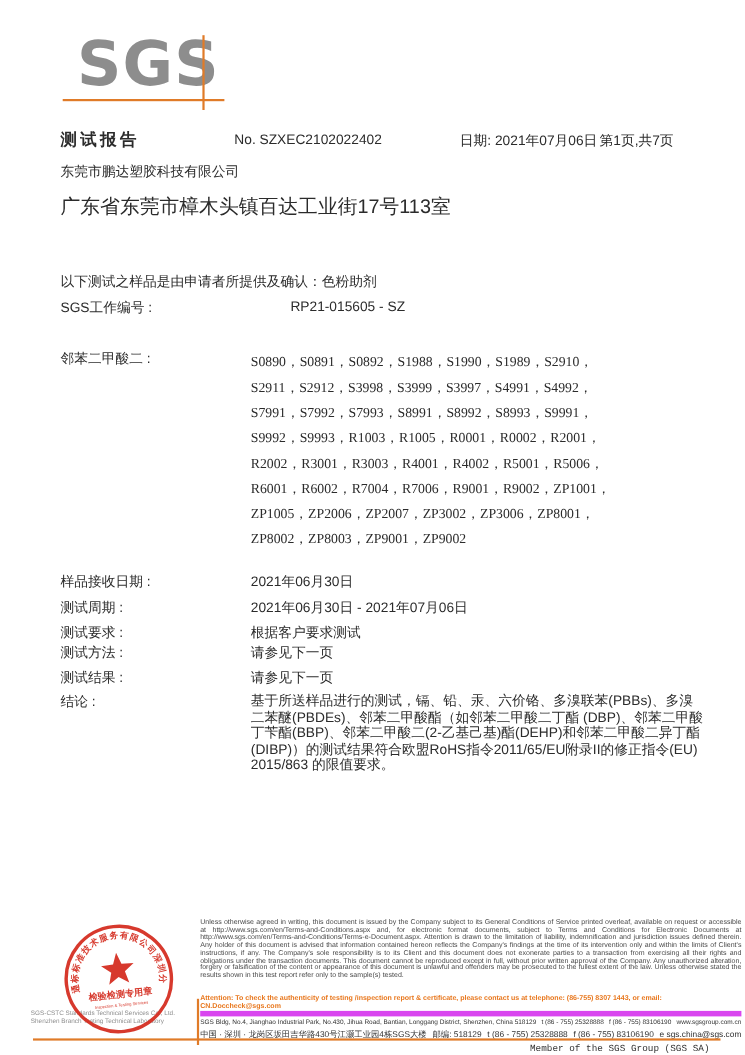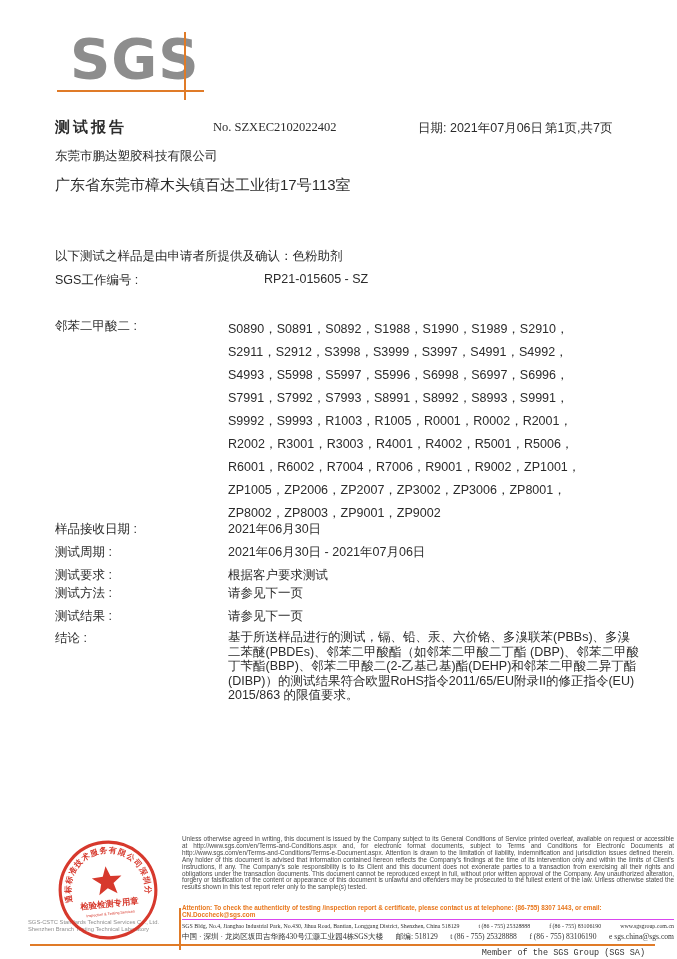--- a/index.html
+++ b/index.html
@@ -11,43 +11,43 @@
   .logo-text{
     position:absolute;left:70px;top:26px;
     font-size:56px;font-weight:bold;color:#8d8d8d;letter-spacing:1px;
     font-family:"DejaVu Sans","Liberation Sans",sans-serif;
   }
   .logo-hline{position:absolute;left:57px;top:90px;width:147px;height:2px;background:#e07b28;}
   .logo-vline{position:absolute;left:184px;top:32px;width:2px;height:68px;background:#e07b28;}
   
   .title-row{position:absolute;left:55px;top:118px;width:590px;height:20px;}
   .report-title{position:absolute;left:0;top:0;font-size:15px;font-weight:bold;letter-spacing:3px;}
-  .report-no{position:absolute;left:158px;top:2px;font-size:12.5px;font-family:Liberation Serif, serif;}
+  .report-no{position:absolute;left:158px;top:2px;font-size:12.5px;}
   .report-date{position:absolute;left:363px;top:2px;font-size:12.5px;}
   .report-page{position:absolute;left:490px;top:2px;font-size:12.5px;}
   .applicant{position:absolute;left:55px;top:148px;font-size:12.5px;}
-  .applicant-addr{position:absolute;left:55px;top:176px;font-size:15px;}
+  .applicant-addr{position:absolute;left:55px;top:176px;font-size:18px;}
   
   .intro{position:absolute;left:55px;top:248px;font-size:12.5px;}
   .frow{position:absolute;left:55px;width:587px;display:flex;font-size:12.5px;}
   .flabel{width:173px;flex:none;}
   .fvalue{flex:1;}
-  .ref-line{line-height:23px;}
+  .ref-line{line-height:23px;font-family:Liberation Serif, serif;}
   .conclusion-text{line-height:14.6px;text-align:left;}
   
   .disclaimer{
     position:absolute;left:182px;top:836px;width:492px;
     font-size:6.4px;line-height:6.9px;color:#4a4a4a;text-align:justify;
   }
   .attention{
     position:absolute;left:182px;top:905px;width:492px;
     font-size:6.4px;line-height:6.9px;color:#e8771d;font-weight:bold;
   }
   .addr-block{
-    position:absolute;left:182px;top:919px;width:492px;border-top:1px solid #d946ef;padding-top:2px;font-family:Liberation Serif, serif;
+    position:absolute;left:182px;top:919px;width:492px;border-top:5px solid #d946ef;padding-top:2px;
   }
   .addr-row-en{display:flex;justify-content:space-between;font-size:5.9px;color:#333;line-height:9px;white-space:nowrap;}
   .addr-row-cn{display:flex;justify-content:space-between;font-size:7.6px;color:#333;line-height:11px;white-space:nowrap;}
   .orange-vline{position:absolute;left:179px;top:908px;width:2px;height:42px;background:#e07b28;}
   .orange-hrule{position:absolute;left:30px;top:944px;width:625px;height:2px;background:#e07b28;}
   .member-line{position:absolute;right:32px;top:948px;font-size:8.5px;color:#333;font-family:Liberation Mono, monospace;}
   .branch-lines{
     position:absolute;left:28px;top:919px;width:168px;
     font-size:5.8px;line-height:7px;color:#8f8f8f;z-index:1;
   }
@@ -83,21 +83,20 @@
     <span class="flabel">SGS工作编号 :</span>
     <span class="fvalue">RP21-015605 - SZ</span>
   </div>
 
 
   <div class="frow" style="top:318px;">
     <span class="flabel">邻苯二甲酸二 :</span>
     <div class="fvalue">
       <div class="ref-line">S0890，S0891，S0892，S1988，S1990，S1989，S2910，</div>
       <div class="ref-line">S2911，S2912，S3998，S3999，S3997，S4991，S4992，</div>
-      <div class="ref-line">S4993，S5998，S5997，S5996，S6998，S6997，S6996，</div>
       <div class="ref-line">S7991，S7992，S7993，S8991，S8992，S8993，S9991，</div>
       <div class="ref-line">S9992，S9993，R1003，R1005，R0001，R0002，R2001，</div>
       <div class="ref-line">R2002，R3001，R3003，R4001，R4002，R5001，R5006，</div>
       <div class="ref-line">R6001，R6002，R7004，R7006，R9001，R9002，ZP1001，</div>
       <div class="ref-line">ZP1005，ZP2006，ZP2007，ZP3002，ZP3006，ZP8001，</div>
       <div class="ref-line">ZP8002，ZP8003，ZP9001，ZP9002</div>
     </div>
   </div>
 
   <div class="frow" style="top:521px;">

